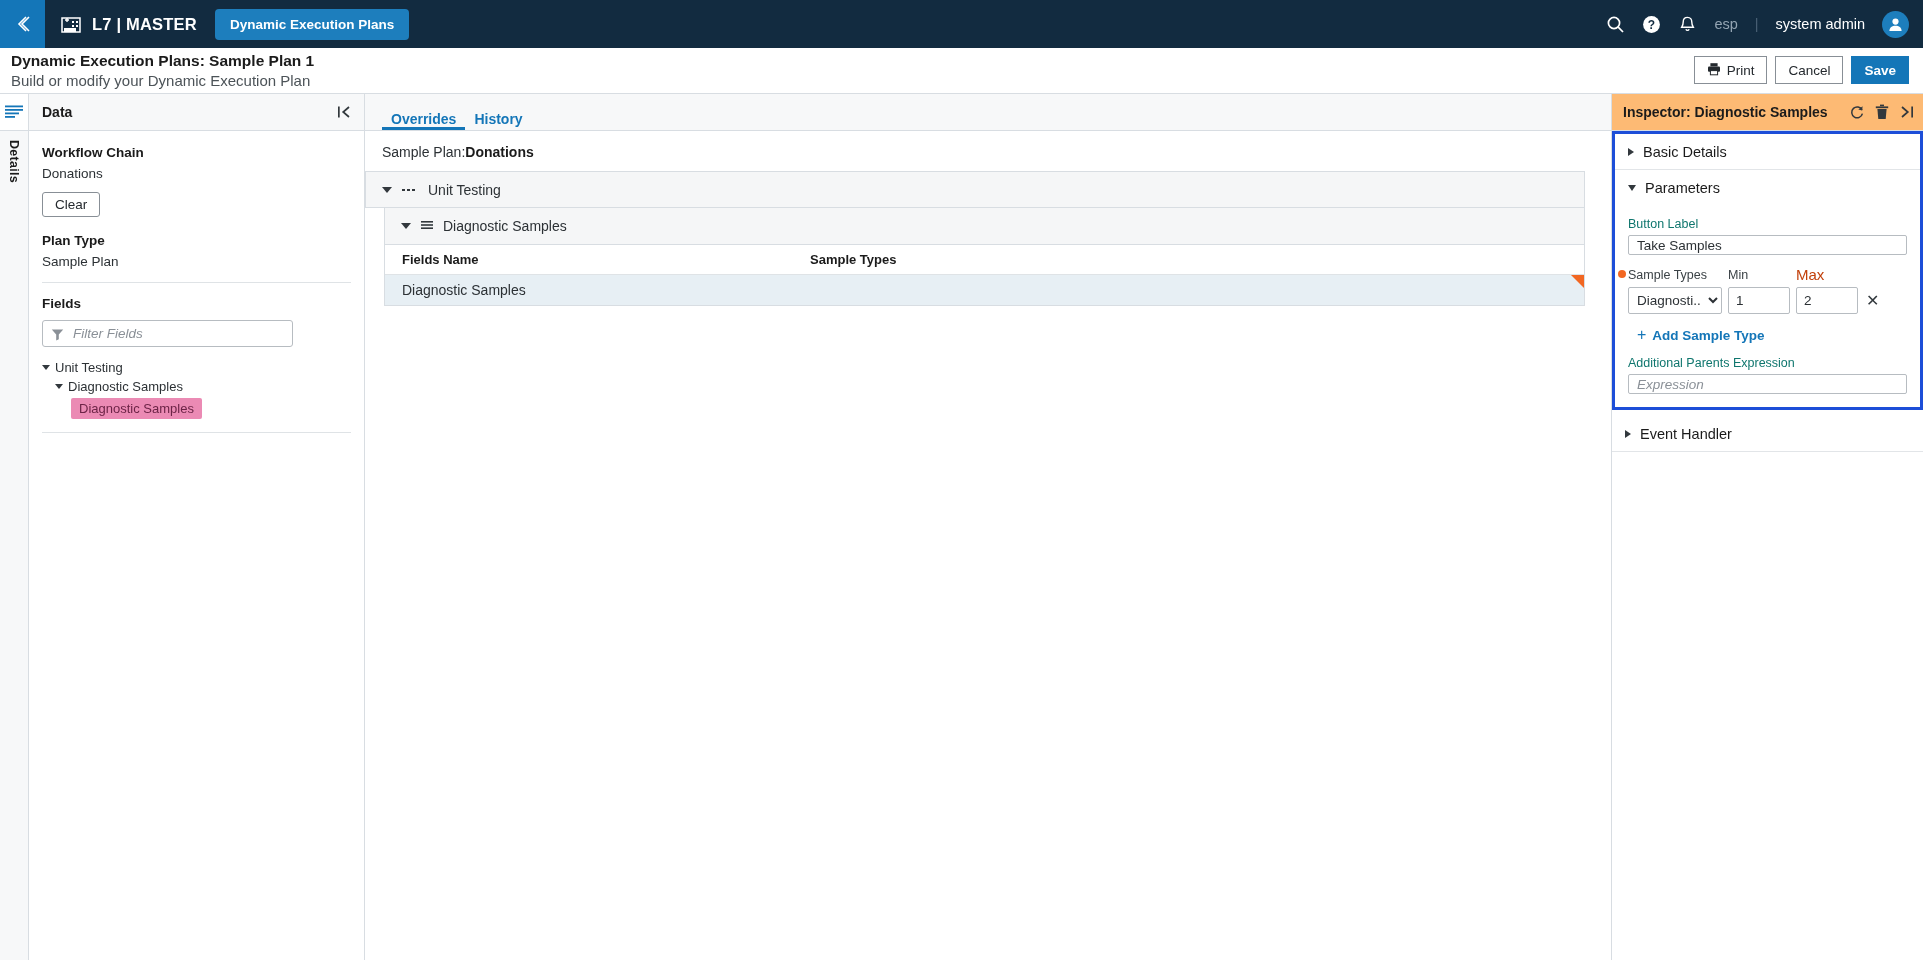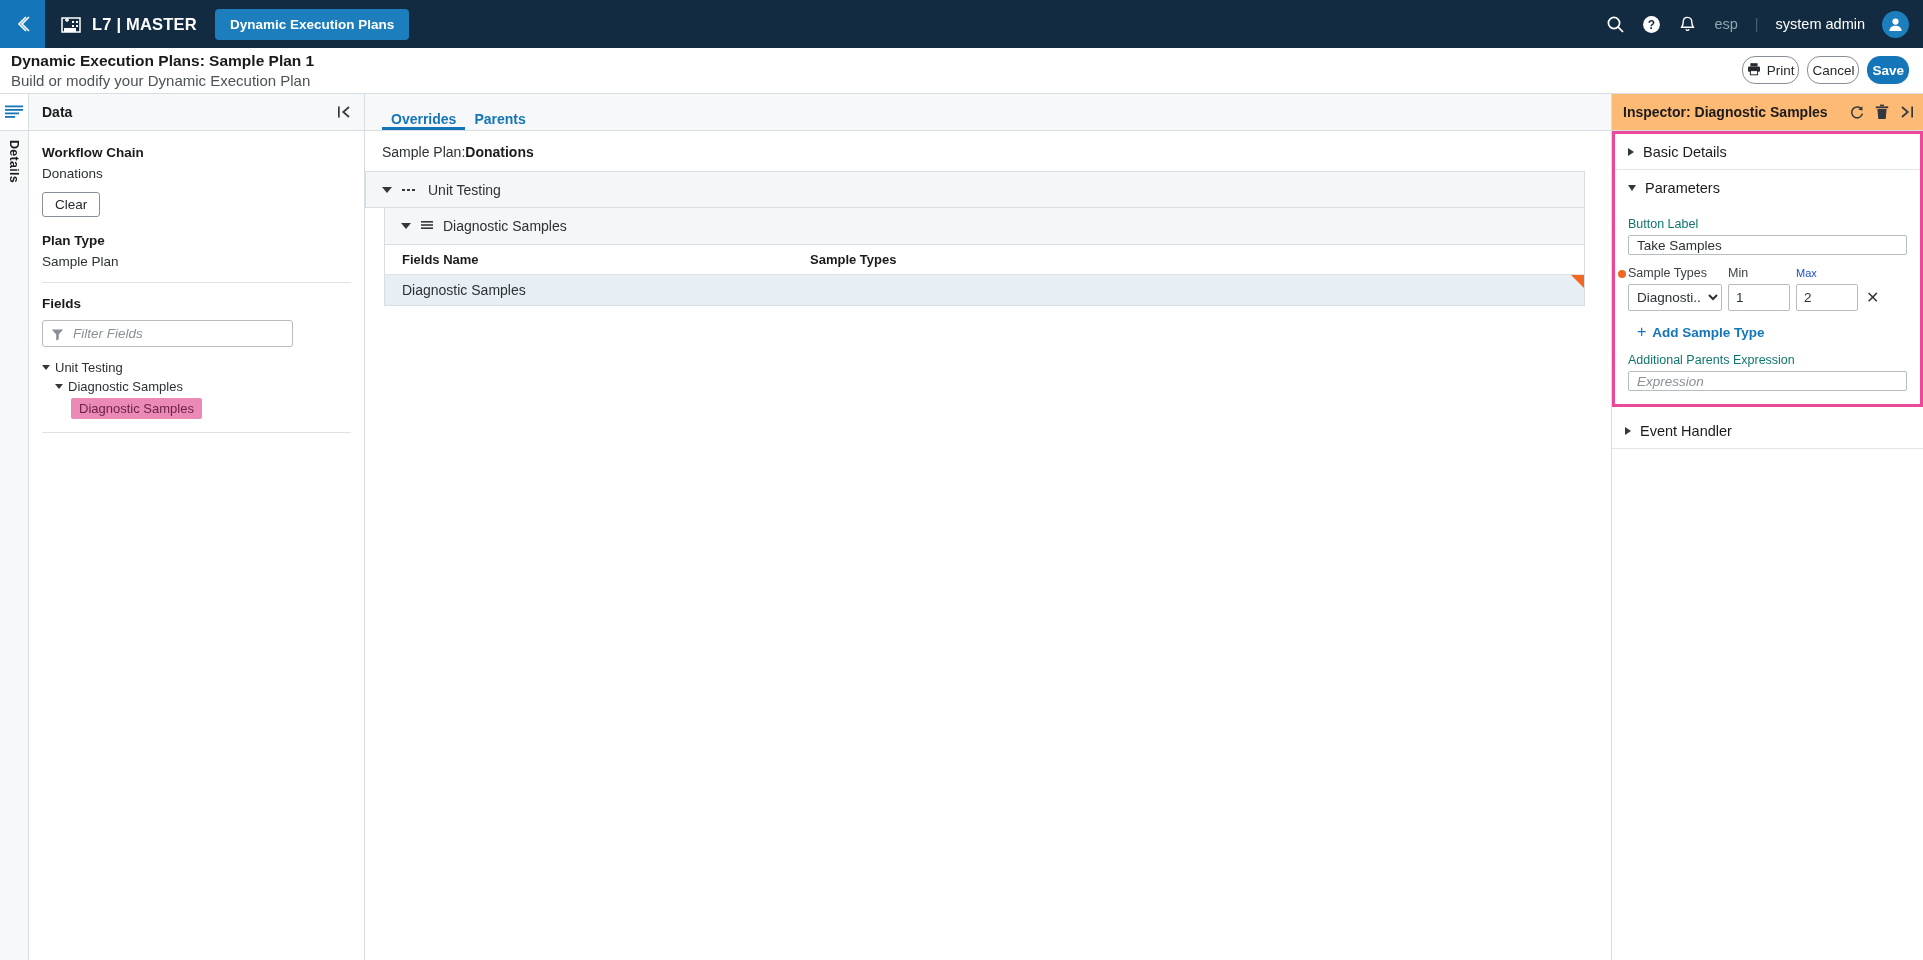--- a/index.html
+++ b/index.html
@@ -92,22 +92,22 @@
   .pagehead-sub {
     font-size: 15px; color: #4c5358; margin-top: 2px;
   }
   .pagehead-actions {
     position: absolute; right: 14px; top: 8px;
     display: flex; align-items: center; gap: 8px;
   }
   .btn {
     font-family: "Liberation Sans", sans-serif;
     font-size: 13.5px;
-    padding: 5px 4px;
-    border-radius: 13px;
+    padding: 5px 12px;
+    border-radius: 0;
     border: 1px solid #888f96;
     background: #ffffff;
     color: #24292e;
     cursor: pointer;
     display: flex; align-items: center; gap: 6px;
     height: 28px;
   }
   .btn-primary {
     background: #1476b8; border-color: #1476b8; color: #fff; font-weight: bold;
   }
@@ -308,21 +308,21 @@
     padding: 0 9px 0 11px;
     gap: 10px;
   }
   .insp-title {
     font-size: 14px; font-weight: bold; color: #1b1b1b;
     flex: 1 1 auto; white-space: nowrap;
   }
   .insp-icon { cursor: pointer; display: flex; align-items: center; }
 
   .insp-highlight {
-    border: 3px solid #ec4899;
+    border: 3px solid #1d4ed8;
     margin: 0;
   }
   .acc-row {
     height: 36px;
     display: flex; align-items: center;
     gap: 9px;
     padding-left: 13px;
     font-size: 14.5px; color: #1b1b1b;
     border-bottom: 1px solid #e2e5e8;
     cursor: pointer;
@@ -357,21 +357,21 @@
     display: flex; align-items: center;
     margin-top: 11px; position: relative;
   }
   .req-dot {
     position: absolute; left: -10px; top: 4px;
     width: 8px; height: 8px; border-radius: 50%;
     background: #f26722;
   }
   .st-lbl-1 { width: 100px; font-size: 12.5px; color: #3b4246; }
   .st-lbl-2 { width: 68px; font-size: 12.5px; color: #3b4246; }
-  .st-lbl-3 { width: 68px; font-size: 11px; color: #1d4ed8; }
+  .st-lbl-3 { width: 68px; font-size: 15px; color: #c2410c; }
   .st-inputs {
     display: flex; align-items: center; gap: 6px; margin-top: 4px;
   }
   .st-select {
     width: 94px; height: 27px;
     border: 1px solid #b7bcc1; border-radius: 2px;
     font-size: 13.5px;
     font-family: "Liberation Sans", sans-serif;
     color: #2c3135;
     background: #fff;
@@ -544,21 +544,21 @@
           <span class="chip-pink">Diagnostic Samples</span>
         </div>
         <div class="tree-rule"></div>
       </div>
     </div>
   </div>
 
   <div class="center">
     <div class="tabs">
       <div class="tab active">Overrides</div>
-      <div class="tab">Parents</div>
+      <div class="tab">History</div>
     </div>
 
     <div class="center-body">
       <div class="crumbline">
         <span>Sample Plan:</span><b>Donations</b>
       </div>
 
       <div class="wf-tree">
         <div class="wf-row">
           <span class="wf-caret"></span>

